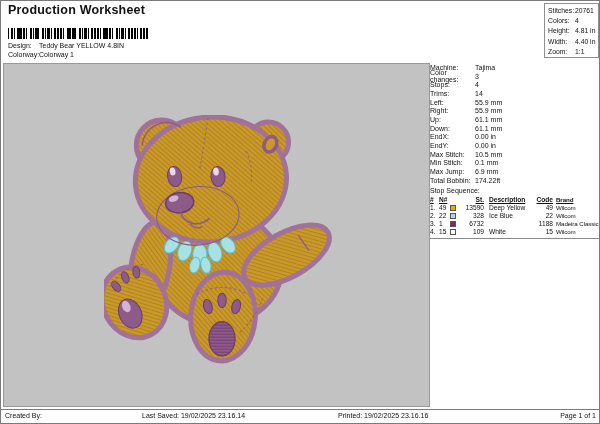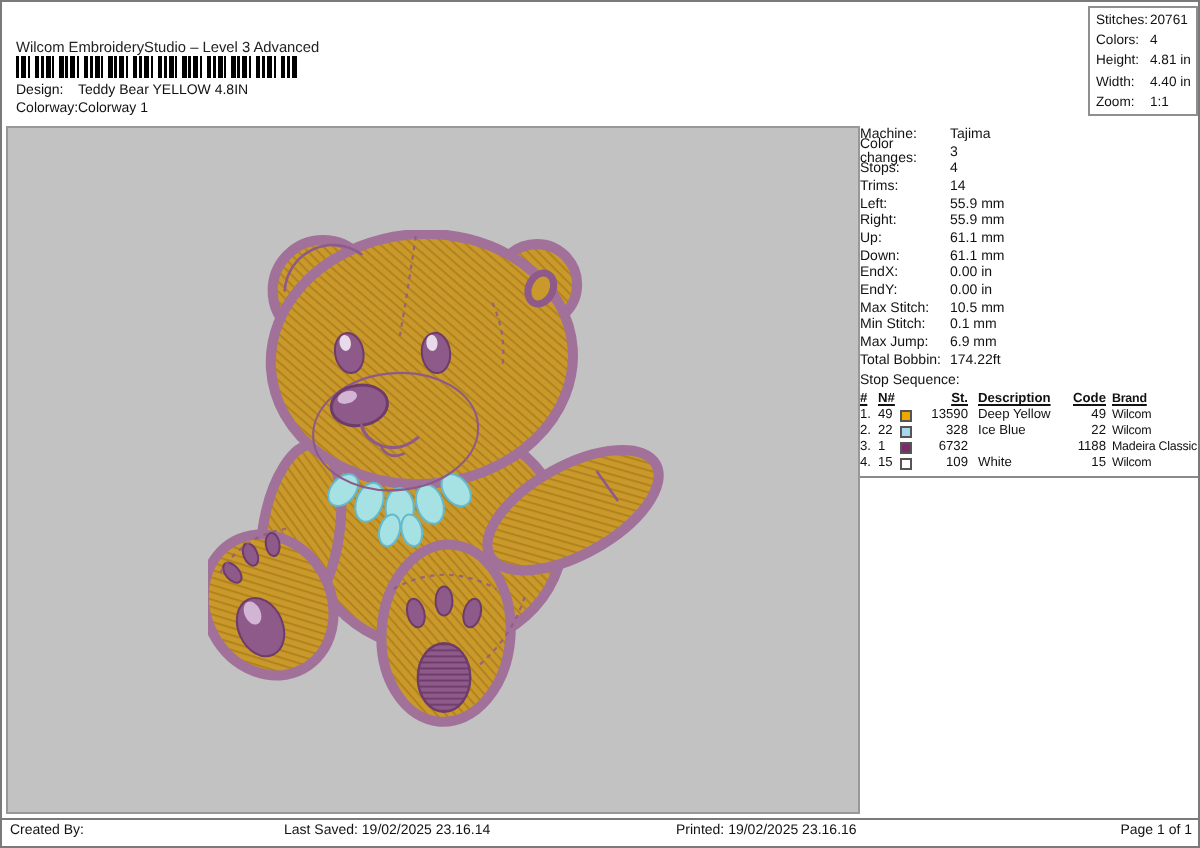--- a/index.html
+++ b/index.html
@@ -56,21 +56,21 @@
   .padbig{fill:url(#stP);stroke:var(--c-purple-dk,#6E3C6A);stroke-width:1.2;}
   .hl{fill:#EDE0F0;stroke:none;opacity:.95;}
   .hl2{fill:#D9BEDC;stroke:none;opacity:.9;}
   .bow{fill:var(--c-blue,#A6E1E4);stroke:var(--c-blue-dk,#64B9CC);stroke-width:1;}
 </style>
 </head>
 <body>
 
 <div id="sheet">
 
-  <div class="abs subtitle">Wilcom EmbroideryStudio – Level 3 Advanced</div>
+  <div class="abs title">Production Worksheet</div>
   <div class="abs barcode"></div>
   <div class="abs kvrow design-row">
     <span class="kl">Design:</span>
     <span>Teddy Bear YELLOW 4.8IN</span>
   </div>
   <div class="abs kvrow colorway-row">
     <span class="kl">Colorway:</span>
     <span>Colorway 1</span>
   </div>
 

